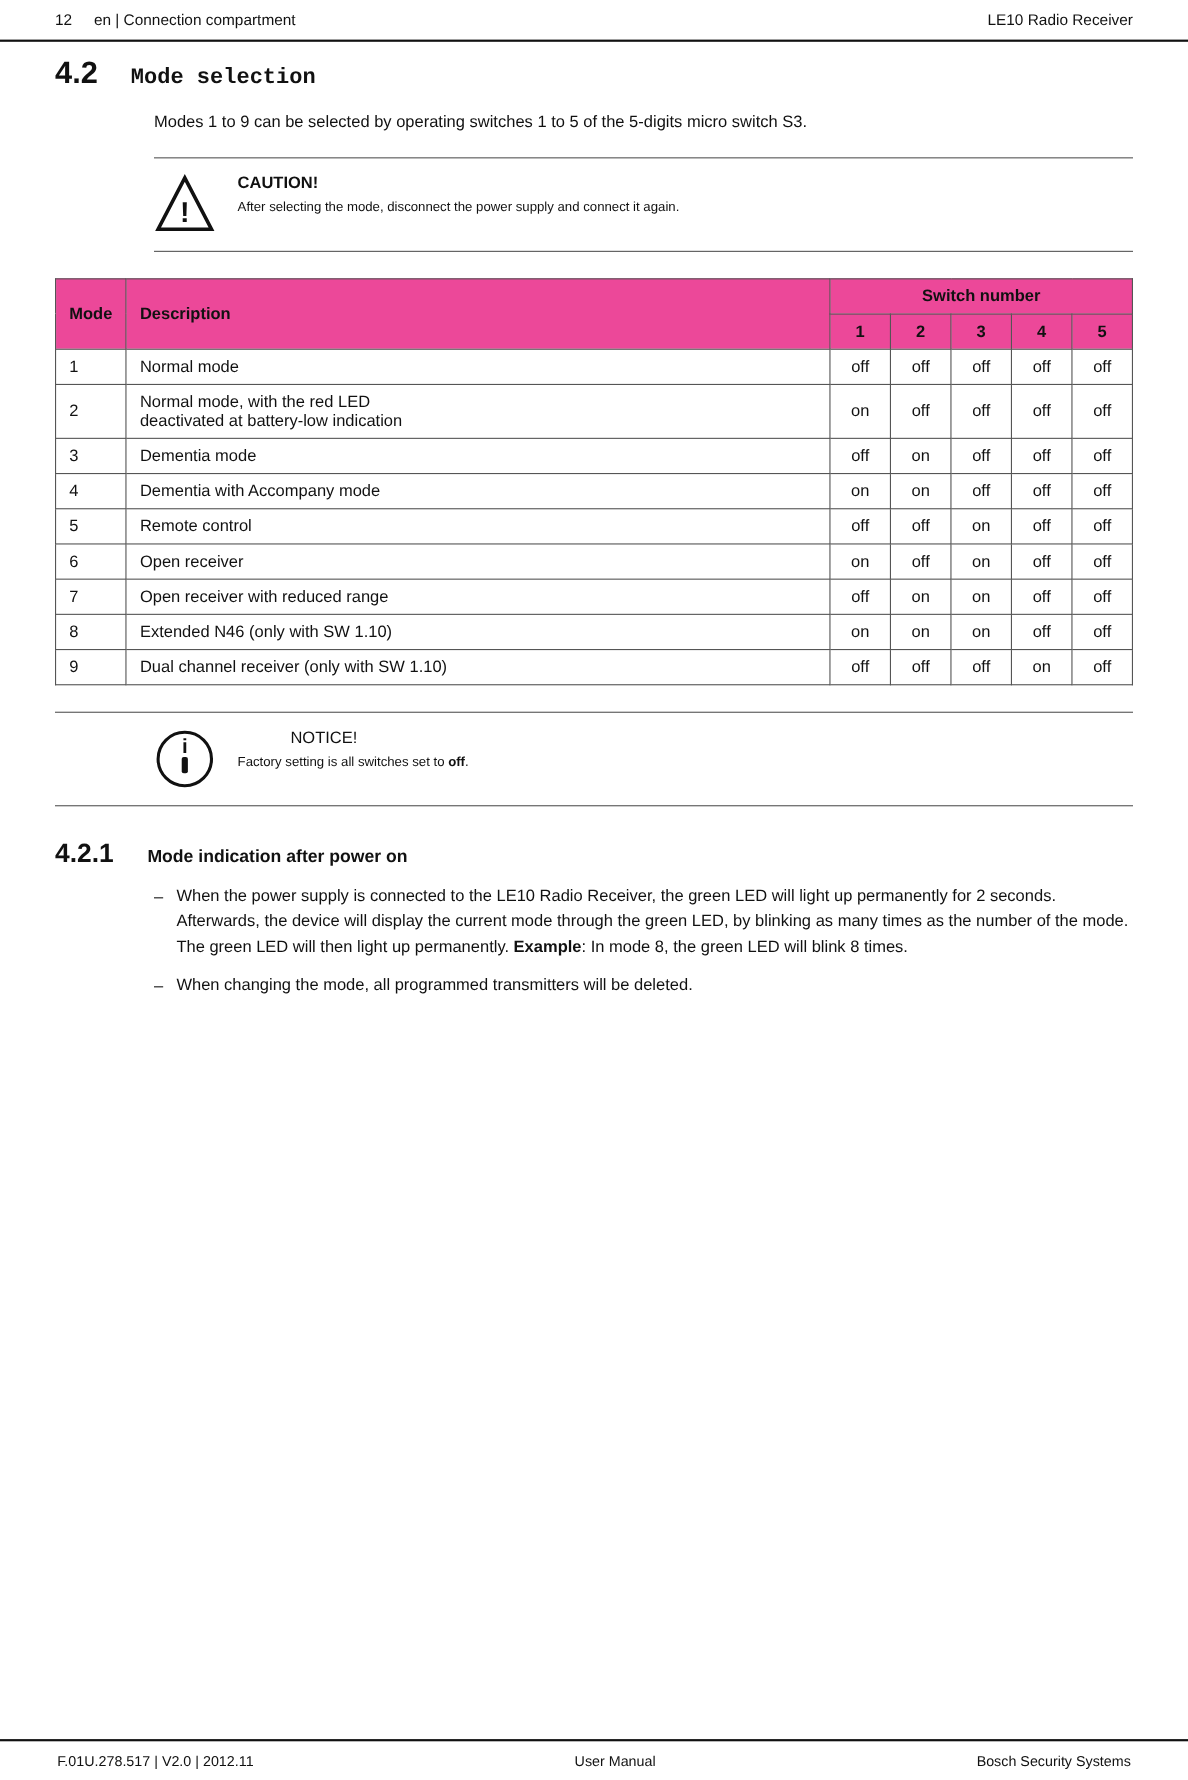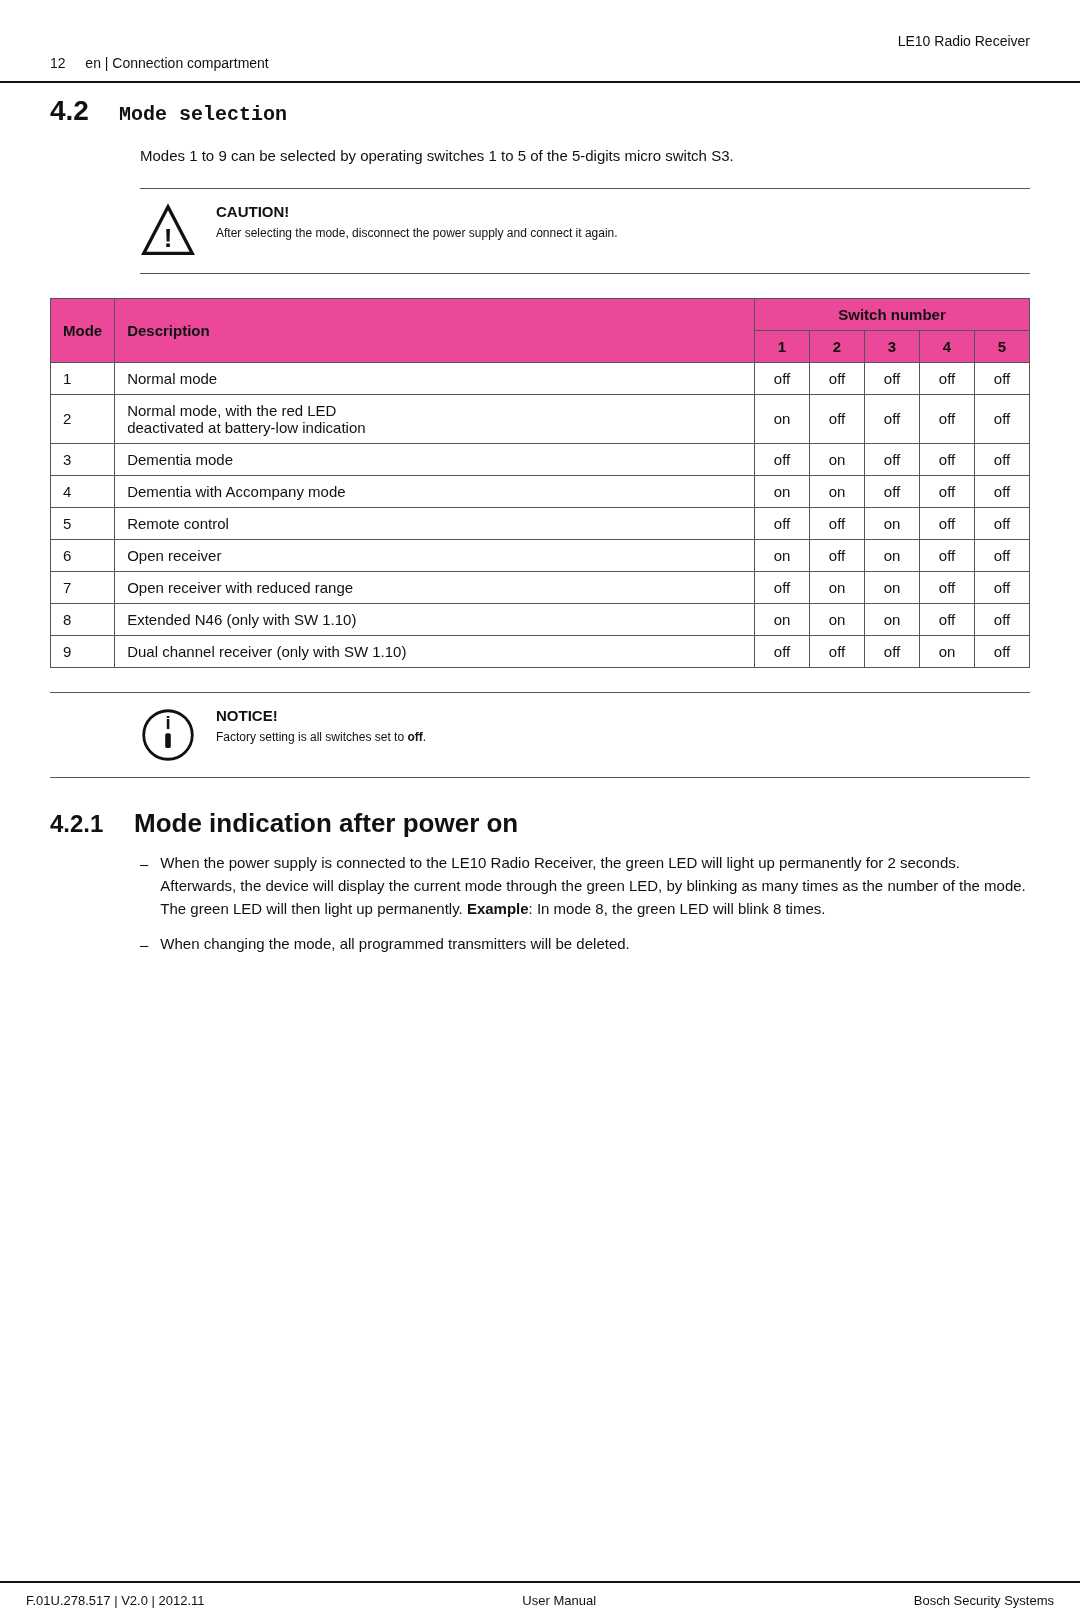--- a/index.html
+++ b/index.html
@@ -28,21 +28,20 @@
       justify-content: space-between;
       align-items: center;
       border-bottom: 2px solid #111;
       padding: 10px 50px;
       font-size: 14px;
     }
 
     .header-left {
       display: flex;
       gap: 6px;
-      margin-top: 45px;
     }
 
     
     .main-content {
       flex: 1;
       padding: 12px 50px 30px 50px;
     }
 
     
     .section-title {
@@ -169,23 +168,24 @@
       height: 56px;
       margin-left: 90px;
     }
 
     .notice-icon svg {
       width: 56px;
       height: 56px;
     }
 
     .notice-text .notice-title {
-      font-weight: bold;
+      font-weight: normal;
       font-size: 15px;
       margin-bottom: 4px;
+      margin-left: 48px;
     }
 
     .notice-text p {
       font-size: 12px;
       line-height: 1.5;
     }
 
     
     .sub-section {
       margin-bottom: 24px;
@@ -198,21 +198,21 @@
       margin-bottom: 12px;
     }
 
     .sub-section-number {
       font-size: 24px;
       font-weight: bold;
       min-width: 60px;
     }
 
     .sub-section-heading {
-      font-size: 26px;
+      font-size: 16px;
       font-weight: bold;
       text-align: center;
     }
 
     .sub-section-content {
       margin-left: 90px;
     }
 
     .bullet-list {
       list-style: none;
@@ -237,21 +237,21 @@
     .bullet-list li .content {
       flex: 1;
     }
 
     
     .page-footer {
       border-top: 2px solid #111;
       display: flex;
       justify-content: space-between;
       align-items: center;
-      padding: 10px 26px;
+      padding: 10px 52px;
       font-size: 13px;
       margin-top: auto;
     }
   </style>
 </head>
 <body>
 
 <div class="page-wrapper">
 
   <div class="page-header">

